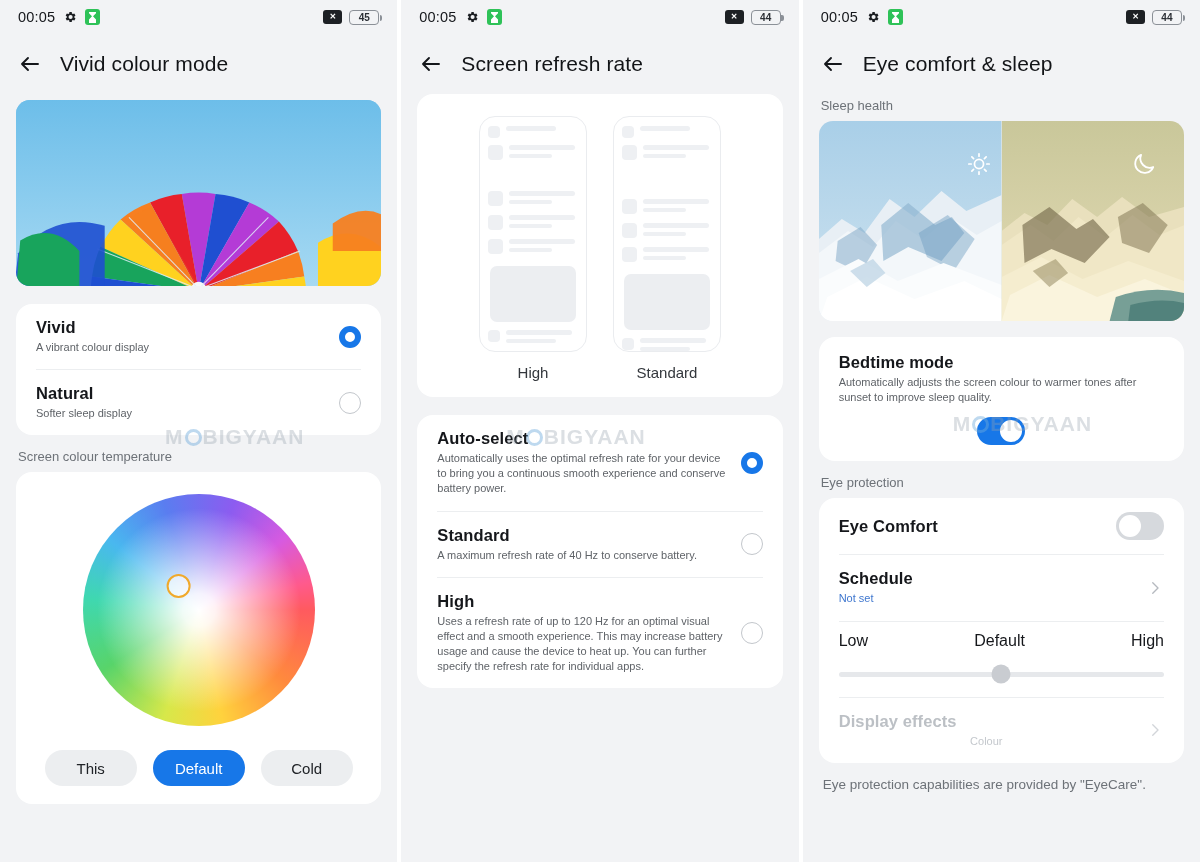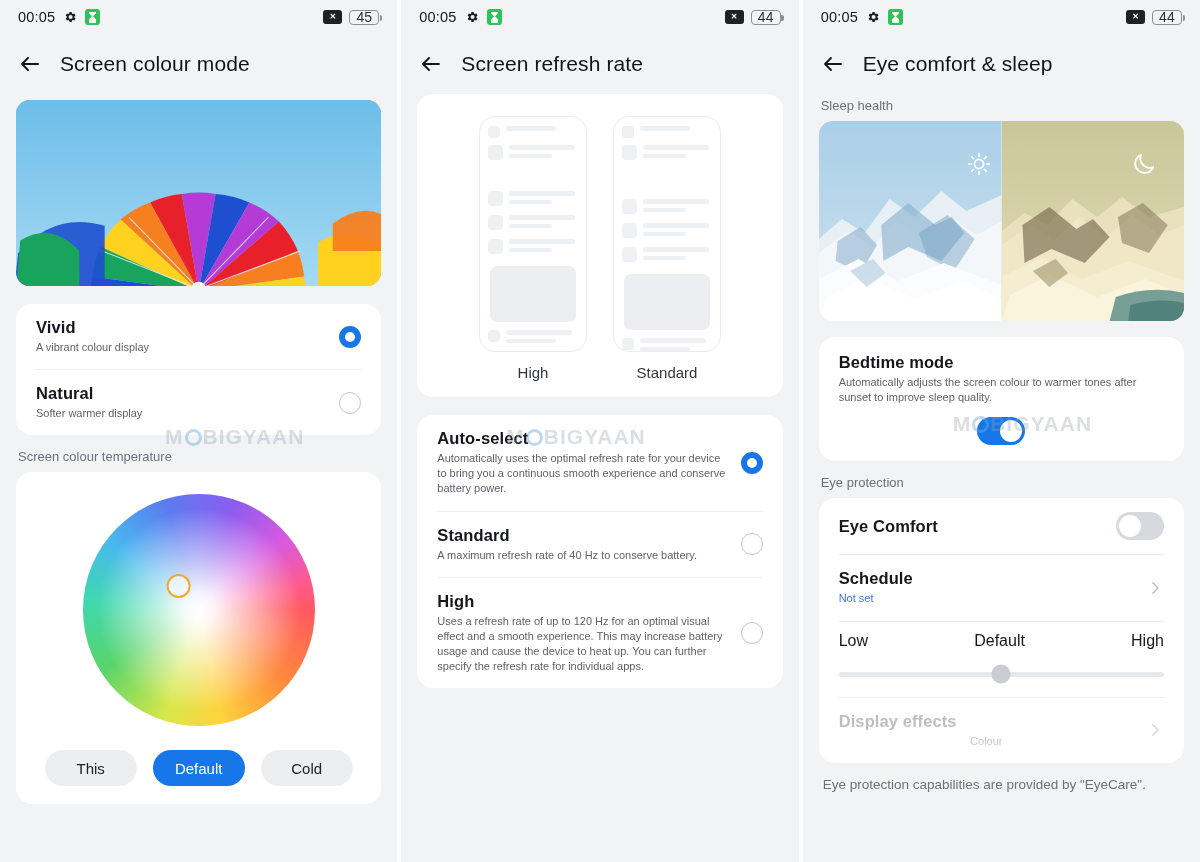--- a/index.html
+++ b/index.html
@@ -43,21 +43,21 @@
   .icon-xbox {
     width: 19px; height: 14px; border-radius: 3px; background: #1d2024;
     display: flex; align-items: center; justify-content: center;
     color: #fff; font-size: 8px; font-weight: bold; line-height: 1;
   }
   .batt {
     position: relative;
     width: 30px; height: 15px;
     border: 1.4px solid #8b9097; border-radius: 4px;
     display: flex; align-items: center; justify-content: center;
-    font-size: 14px; color: #2b2f35; letter-spacing: .1px;
+    font-size: 10px; color: #2b2f35; letter-spacing: .1px; font-weight: bold;
   }
   .batt::after {
     content: ""; position: absolute; right: -4px; top: 4px;
     width: 2.4px; height: 6px; background: #8b9097; border-radius: 0 2px 2px 0;
   }
 
   
   .appbar {
     display: flex; align-items: center;
     height: 60px; padding: 0 20px 0 18px; gap: 18px;
@@ -220,21 +220,21 @@
         <span class="batt">45</span>
       </div>
     </div>
 
     <div class="appbar">
       <span class="back-arrow">
         <svg viewBox="0 0 24 24" fill="none" stroke="#15171b" stroke-width="1.9" stroke-linecap="round" stroke-linejoin="round">
             <path d="M20 12H4M10 6l-6 6 6 6"></path>
           </svg>
       </span>
-      <span class="appbar-title">Screen colour mode</span>
+      <span class="appbar-title">Vivid colour mode</span>
     </div>
 
     <div class="hero-img">
       <svg viewBox="0 0 346 186" preserveAspectRatio="xMidYMid slice">
         <defs>
           <linearGradient id="sky1" x1="0" y1="0" x2="0" y2="1">
             <stop offset="0" stop-color="#6bbde9"></stop>
               <stop offset="1" stop-color="#a8daf3"></stop>
           </linearGradient>
         </defs>
@@ -283,21 +283,21 @@
         <div class="row-text">
           <div class="row-title">Vivid</div>
           <div class="row-sub">A vibrant colour display</div>
         </div>
         <span class="radio on"></span>
       </div>
       <div class="divider"></div>
       <div class="row">
         <div class="row-text">
           <div class="row-title">Natural</div>
-          <div class="row-sub">Softer warmer display</div>
+          <div class="row-sub">Softer sleep display</div>
         </div>
         <span class="radio"></span>
       </div>
     </div>
 
     <div class="group-label">Screen colour temperature</div>
 
     <div class="wheel-card">
       <div class="wheel-wrap">
         <div class="wheel">

